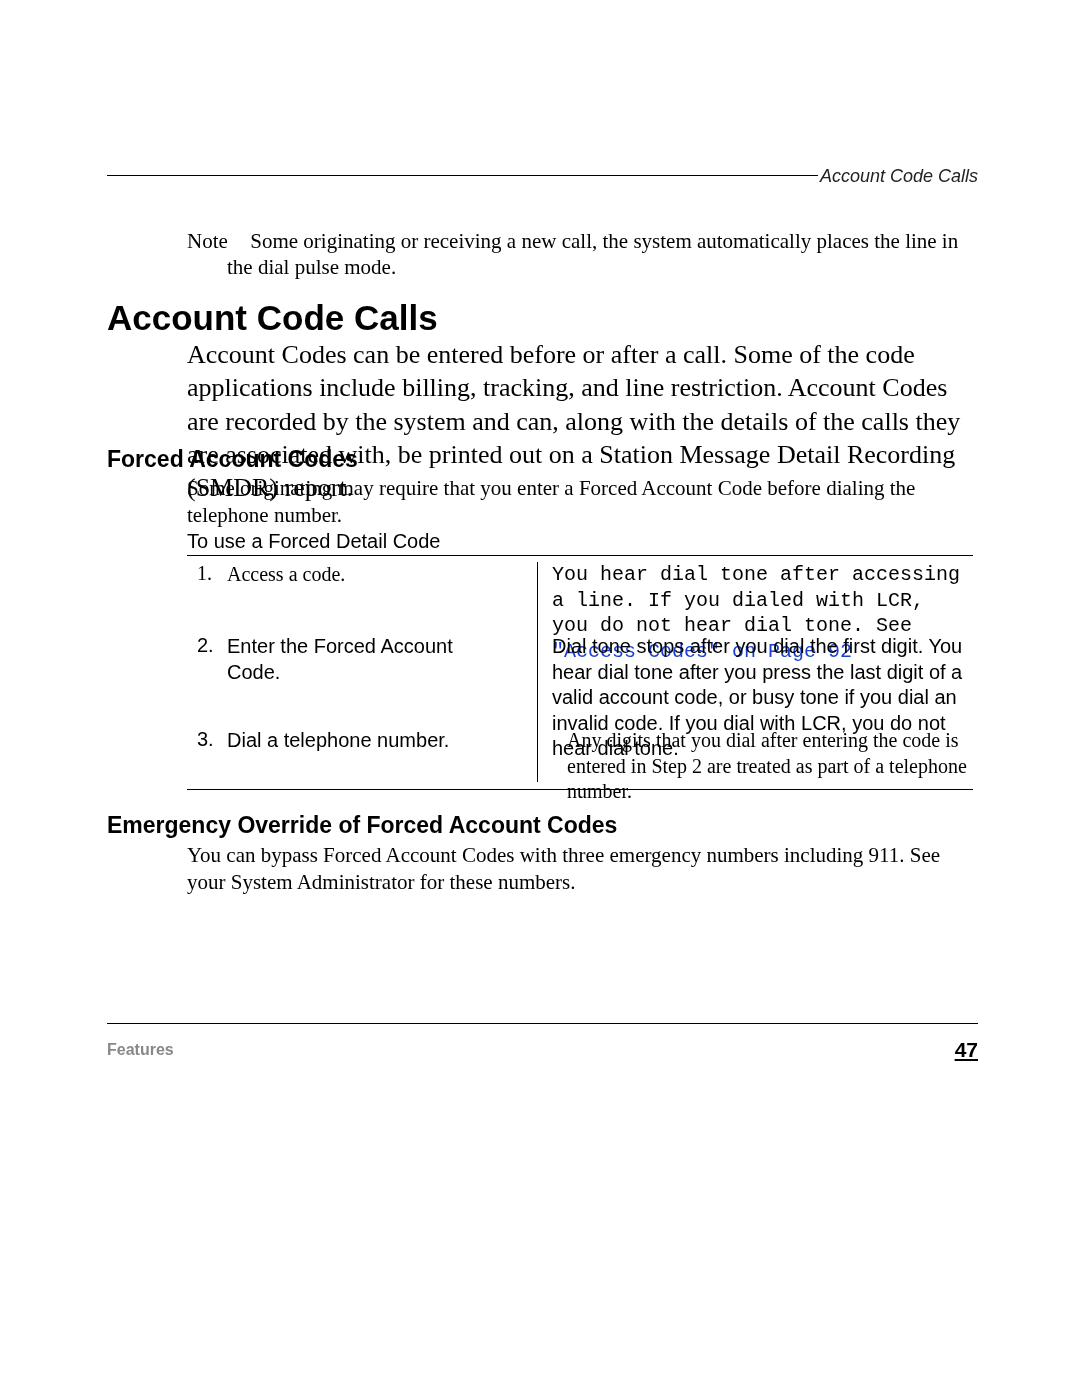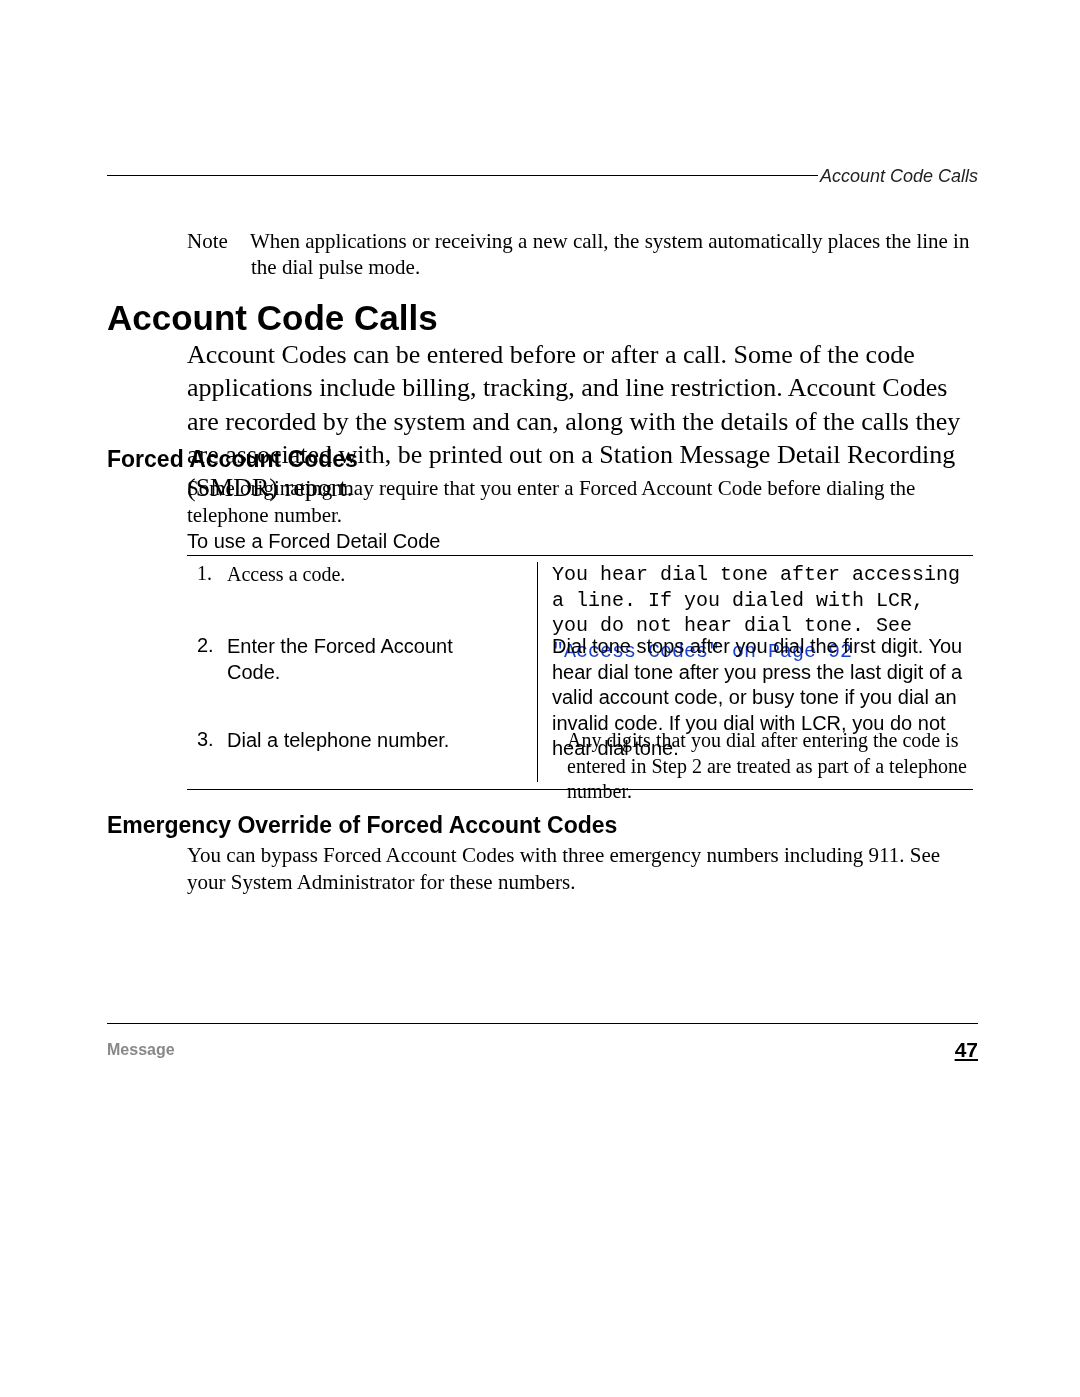--- a/index.html
+++ b/index.html
@@ -53,21 +53,21 @@
   }
   .note .label {
     display: inline-block;
     width: 58px;
     font-weight: normal;
     margin-top: 8px;
   }
   .note .body {
     display: inline;
   }
-  .note .line2 { margin-left: 64px; display:block; }
+  .note .line2 { margin-left: 40px; display:block; }
 
   
   .h1 {
     position: absolute;
     top: 298px;
     left: 0;
     font-weight: bold;
     font-size: 35px;
   }
   .h1-para {
@@ -212,21 +212,21 @@
 </head>
 <body>
 
 <div class="page">
 
   <div class="rule-top"></div>
   <div class="run-head sans">Account Code Calls</div>
 
   <div class="note">
     <span class="label">Note</span>
-    <span class="body">When applications or receiving a new call, the system automatically places the line in</span>
+    <span class="body">Some originating or receiving a new call, the system automatically places the line in</span>
     <span class="line2">the dial pulse mode.</span>
   </div>
 
   <div class="h1 sans">Account Code Calls</div>
   <div class="h1-para">Account Codes can be entered before or after a call. Some of the code applications include billing, tracking, and line restriction. Account Codes are recorded by the system and can, along with the details of the calls they are associated with, be printed out on a Station Message Detail Recording (SMDR) report.</div>
 
   <div class="h2a sans">Forced Account Codes</div>
   <div class="h2a-para">Some originating may require that you enter a Forced Account Code before dialing the telephone number.</div>
 
   <div class="proc-title sans">To use a Forced Detail Code</div>
@@ -253,16 +253,16 @@
   <div class="row row3">
     <div class="num sans">3.</div>
     <div class="step sans">Dial a telephone number.</div>
     <div class="desc sans">Any digits that you dial after entering the code is entered in Step 2 are treated as part of a telephone number.</div>
   </div>
 
   <div class="h2b sans">Emergency Override of Forced Account Codes</div>
   <div class="h2b-para">You can bypass Forced Account Codes with three emergency numbers including 911. See your System Administrator for these numbers.</div>
 
   <div class="rule-bot"></div>
-  <div class="foot-left sans">Message</div>
+  <div class="foot-left sans">Features</div>
   <div class="foot-right sans">47</div>
 
 </div>
 
 </body></html>

